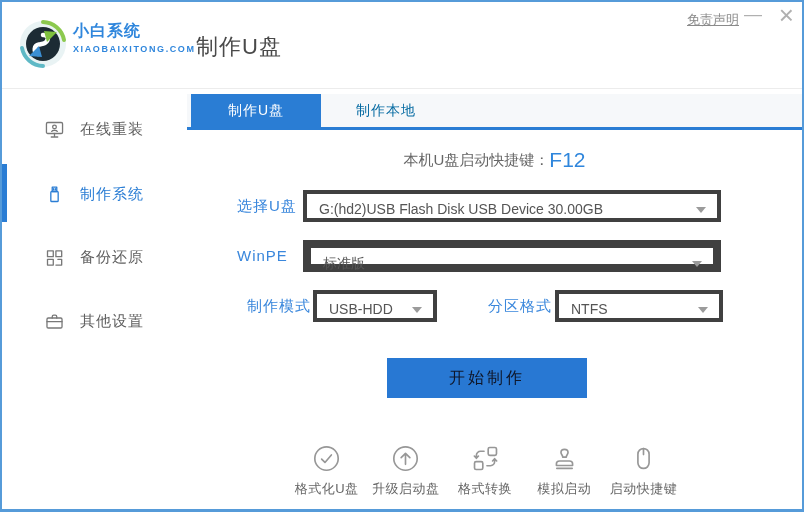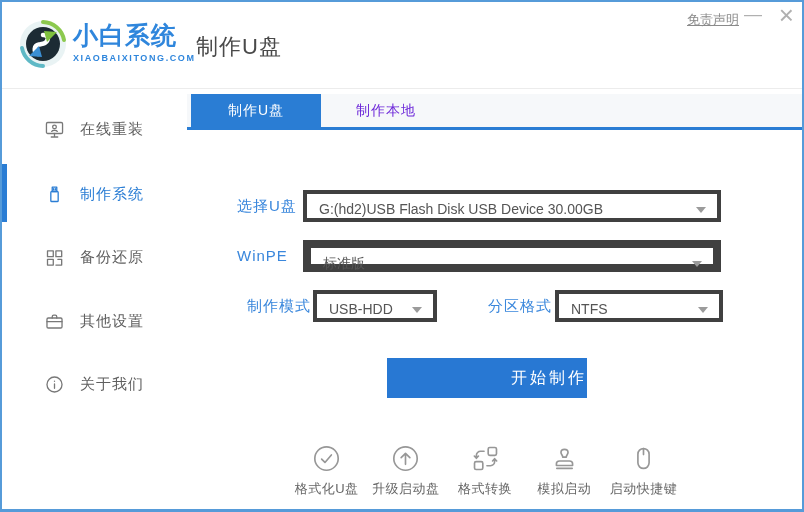--- a/index.html
+++ b/index.html
@@ -9,21 +9,21 @@
   #window {
     position:relative; width:804px; height:512px; background:#fff;
     border:2px solid #569bd9; border-bottom-width:3px; overflow:hidden;
   }
 
   
   .header { position:absolute; left:0; top:0; width:800px; height:87px;
             background:#fff; border-bottom:1px solid #ececec; }
   .logo { position:absolute; left:16px; top:17px; width:50px; height:50px; }
   .brand { position:absolute; left:71px; top:21px; line-height:1; }
-  .brand-name { font-size:25px; font-weight:bold; color:#2f86dc; letter-spacing:1px; }
+  .brand-name { font-size:16px; font-weight:bold; color:#2f86dc; letter-spacing:1px; }
   .brand-domain { margin-top:6px; font-size:9px; font-weight:bold; color:#2f86dc; letter-spacing:1.6px; }
   .page-title { position:absolute; left:194px; top:30px; font-size:22px; color:#4a4a4a; letter-spacing:1px; }
   .disclaimer { position:absolute; right:63px; top:9px; font-size:13px; color:#8a8a8a;
                 text-decoration:underline; cursor:pointer; }
   .btn-min { position:absolute; right:40px; top:2px; font-size:18px; color:#b0b0b0; cursor:pointer; }
   .btn-close { position:absolute; right:8px; top:-2px; font-size:26px; color:#b0b0b0; cursor:pointer; font-weight:300; }
 
   
   .sidebar { position:absolute; left:0; top:88px; width:185px; bottom:0; background:#fff; }
   .active-bar { position:absolute; left:0; top:74px; width:5px; height:58px; background:#2a7dd4; }
@@ -31,41 +31,41 @@
   .side-item .s-icon { position:absolute; left:42px; top:2px; width:21px; height:21px; }
   .side-item .s-label { position:absolute; left:78px; top:3px; font-size:15px; color:#5f5f5f; letter-spacing:1px; }
   .side-item.active .s-label { color:#2a7dd4; }
   .s-icon svg { stroke:#787878; fill:none; stroke-width:1.5; stroke-linecap:round; stroke-linejoin:round; }
   .side-item.active .s-icon svg { stroke:#2a7dd4; }
 
   
   .tabbar { position:absolute; left:185px; top:92px; width:615px; height:36px;
             background:#f6f8fa; border-bottom:3px solid #2a7dd4; display:flex; }
   .tab { width:130px; height:33px; line-height:33px; text-align:center; font-size:14px;
-         color:#6d28d9; cursor:pointer; letter-spacing:1px; }
+         color:#0369a1; cursor:pointer; letter-spacing:1px; }
   .tab.active { background:#2a7dd4; color:#fff; margin-left:4px; }
 
   
   .hotkey { position:absolute; left:185px; top:146px; width:615px; text-align:center; }
   .hotkey-label { font-size:15px; color:#666; vertical-align:middle; }
   .hotkey-value { font-size:21px; color:#2f86dc; vertical-align:middle; }
 
   .form-label { position:absolute; font-size:15px; color:#3a87dc; line-height:32px; letter-spacing:1px; }
   .select { position:absolute; height:32px; background:#fff; border:4px solid #404040;
             cursor:pointer; }
   .select.focused { border:8px solid #404040; }
   .select .sel-text { position:absolute; left:12px; top:0; right:26px; line-height:30px;
             font-size:14px; color:#555; white-space:nowrap; overflow:hidden; }
   .select .caret { position:absolute; right:11px; top:13px; width:0; height:0;
             border-left:5px solid transparent; border-right:5px solid transparent;
             border-top:6px solid #9b9b9b; }
 
   .start-btn { position:absolute; left:385px; top:356px; width:200px; height:40px;
-            background:#2878d3; color:#ffffff; font-size:16px; letter-spacing:3px;
-            border:none; text-align:right; line-height:40px; cursor:pointer; }
+            background:#2878d3; color:#0f172a; font-size:16px; letter-spacing:3px;
+            border:none; text-align:center; line-height:40px; cursor:pointer; }
 
   
   .footer-tools { position:absolute; left:285px; top:442px; width:396px;
             display:flex; justify-content:space-between; }
   .tool { width:80px; text-align:center; cursor:pointer; }
   .tool svg { width:29px; height:29px; stroke:#979797; fill:none; stroke-width:1.6;
             stroke-linecap:round; stroke-linejoin:round; }
   .tool .t-label { margin-top:3px; font-size:13px; color:#666; letter-spacing:0.5px; }
 </style>
 </head>
@@ -135,36 +135,30 @@
         <svg viewBox="0 0 24 24">
             <rect x="4" y="4.5" width="6.6" height="6.6"></rect>
             <rect x="13.6" y="4.5" width="6.6" height="6.6"></rect>
             <rect x="4" y="14.1" width="6.6" height="6.6"></rect>
             <path d="M13.6 20.7h6.6v-6.6h-4.4"></path>
           </svg>
       </span>
       <span class="s-label">备份还原</span>
     </div>
 
-    <div class="side-item" style="top:282px">
-      <span class="s-icon">
-        <svg viewBox="0 0 24 24">
-            <circle cx="12" cy="12" r="8.6"></circle>
-            <path d="M12 8.1v.2 M12 11.3v5"></path>
-          </svg>
-      </span>
-      <span class="s-label">关于我们</span>
-    </div>
   </div>
 
   <div class="tabbar">
     <div class="tab active">制作U盘</div>
     <div class="tab">制作本地</div>
   </div>
 
+  <div class="hotkey">
+    <span class="hotkey-label">本机U盘启动快捷键：</span><span class="hotkey-value">F12</span>
+  </div>
 
   <div class="form-label" style="left:235px; top:188px">选择U盘</div>
   <div class="select" style="left:301px; top:188px; width:418px">
     <span class="sel-text">G:(hd2)USB Flash Disk USB Device 30.00GB</span>
     <span class="caret"></span>
   </div>
 
   <div class="form-label" style="left:235px; top:238px">WinPE</div>
   <div class="select focused" style="left:301px; top:238px; width:418px">
     <span class="sel-text">标准版</span>

